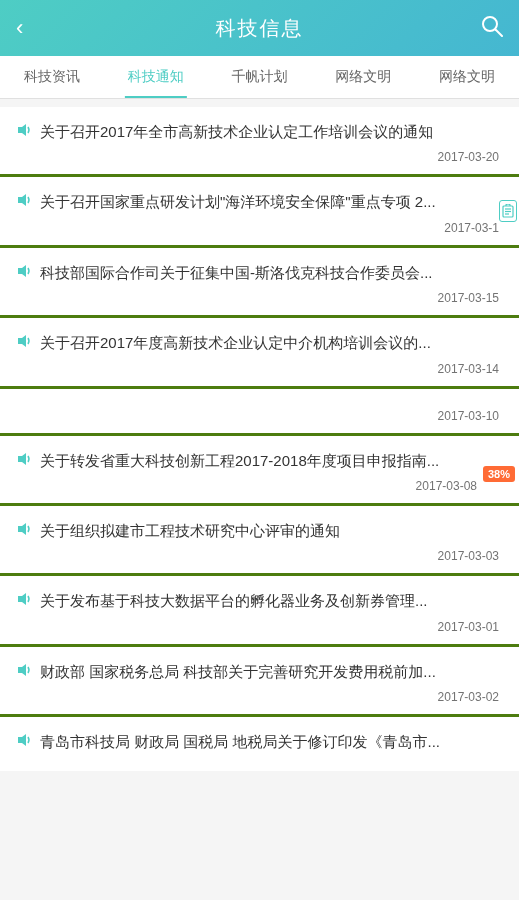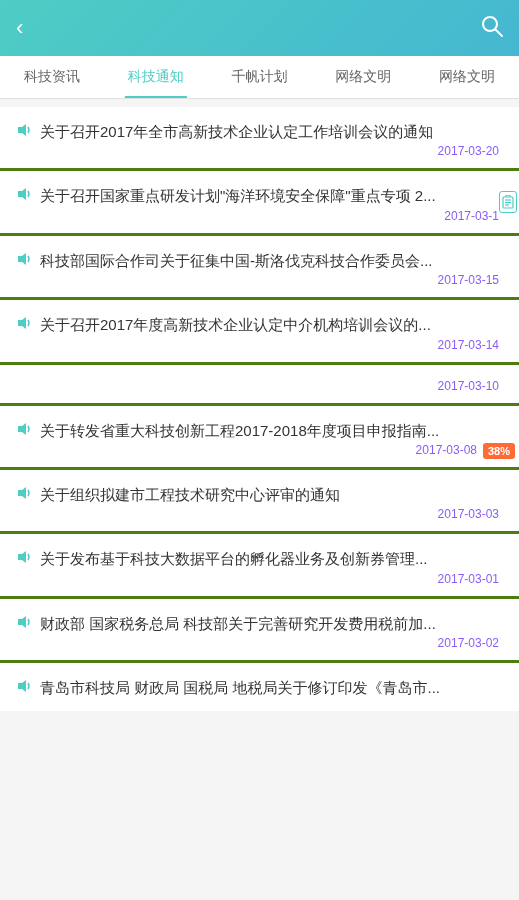--- a/index.html
+++ b/index.html
@@ -121,21 +121,22 @@
     .news-title {
       font-size: 15px;
       color: #333;
       line-height: 1.5;
       flex: 1;
     }
 
     .news-date {
       text-align: right;
       font-size: 12px;
-      color: #8b5cf6;
+      color: #737373;
+      margin-top: 6px;
       padding-right: 4px;
     }
 
     
     .badge {
       position: absolute;
       right: 0;
       bottom: 28px;
       background: #ff6b35;
       color: white;
@@ -160,20 +161,21 @@
       justify-content: center;
       font-size: 10px;
       color: #4ecdc4;
     }
   </style>
 </head>
 <body>
 
 <div class="header">
   <span class="header-back">‹</span>
+  <span class="header-title">科技信息</span>
   <span class="header-search">
     <svg width="22" height="22" viewBox="0 0 22 22" fill="none" stroke="white" stroke-width="2" stroke-linecap="round">
       <circle cx="9" cy="9" r="7"></circle>
       <line x1="14.5" y1="14.5" x2="21" y2="21"></line>
     </svg>
   </span>
 </div>
 
 <div class="tabs">
   <div class="tab-item">科技资讯</div>
@@ -254,21 +256,21 @@
     <div class="news-item-title-row">
       <span class="news-icon">
         <svg width="16" height="16" viewBox="0 0 16 16" fill="#4ecdc4">
           <polygon points="2,5 6,5 10,2 10,14 6,11 2,11"></polygon>
           <path d="M12,5 Q14,8 12,11" stroke="#4ecdc4" stroke-width="1.5" fill="none"></path>
         </svg>
       </span>
       <span class="news-title">关于转发省重大科技创新工程2017-2018年度项目申报指南...</span>
     </div>
     <div class="news-date" style="padding-right: 26px;">2017-03-08</div>
-    <span class="badge" style="right:4px; bottom:8px; border-radius:3px; font-size:11px;">38%</span>
+    <span class="badge" style="right:4px; bottom:21px; border-radius:3px; font-size:11px;">38%</span>
   </div>
 
   <div class="news-item">
     <div class="news-item-title-row">
       <span class="news-icon">
         <svg width="16" height="16" viewBox="0 0 16 16" fill="#4ecdc4">
           <polygon points="2,5 6,5 10,2 10,14 6,11 2,11"></polygon>
           <path d="M12,5 Q14,8 12,11" stroke="#4ecdc4" stroke-width="1.5" fill="none"></path>
         </svg>
       </span>

